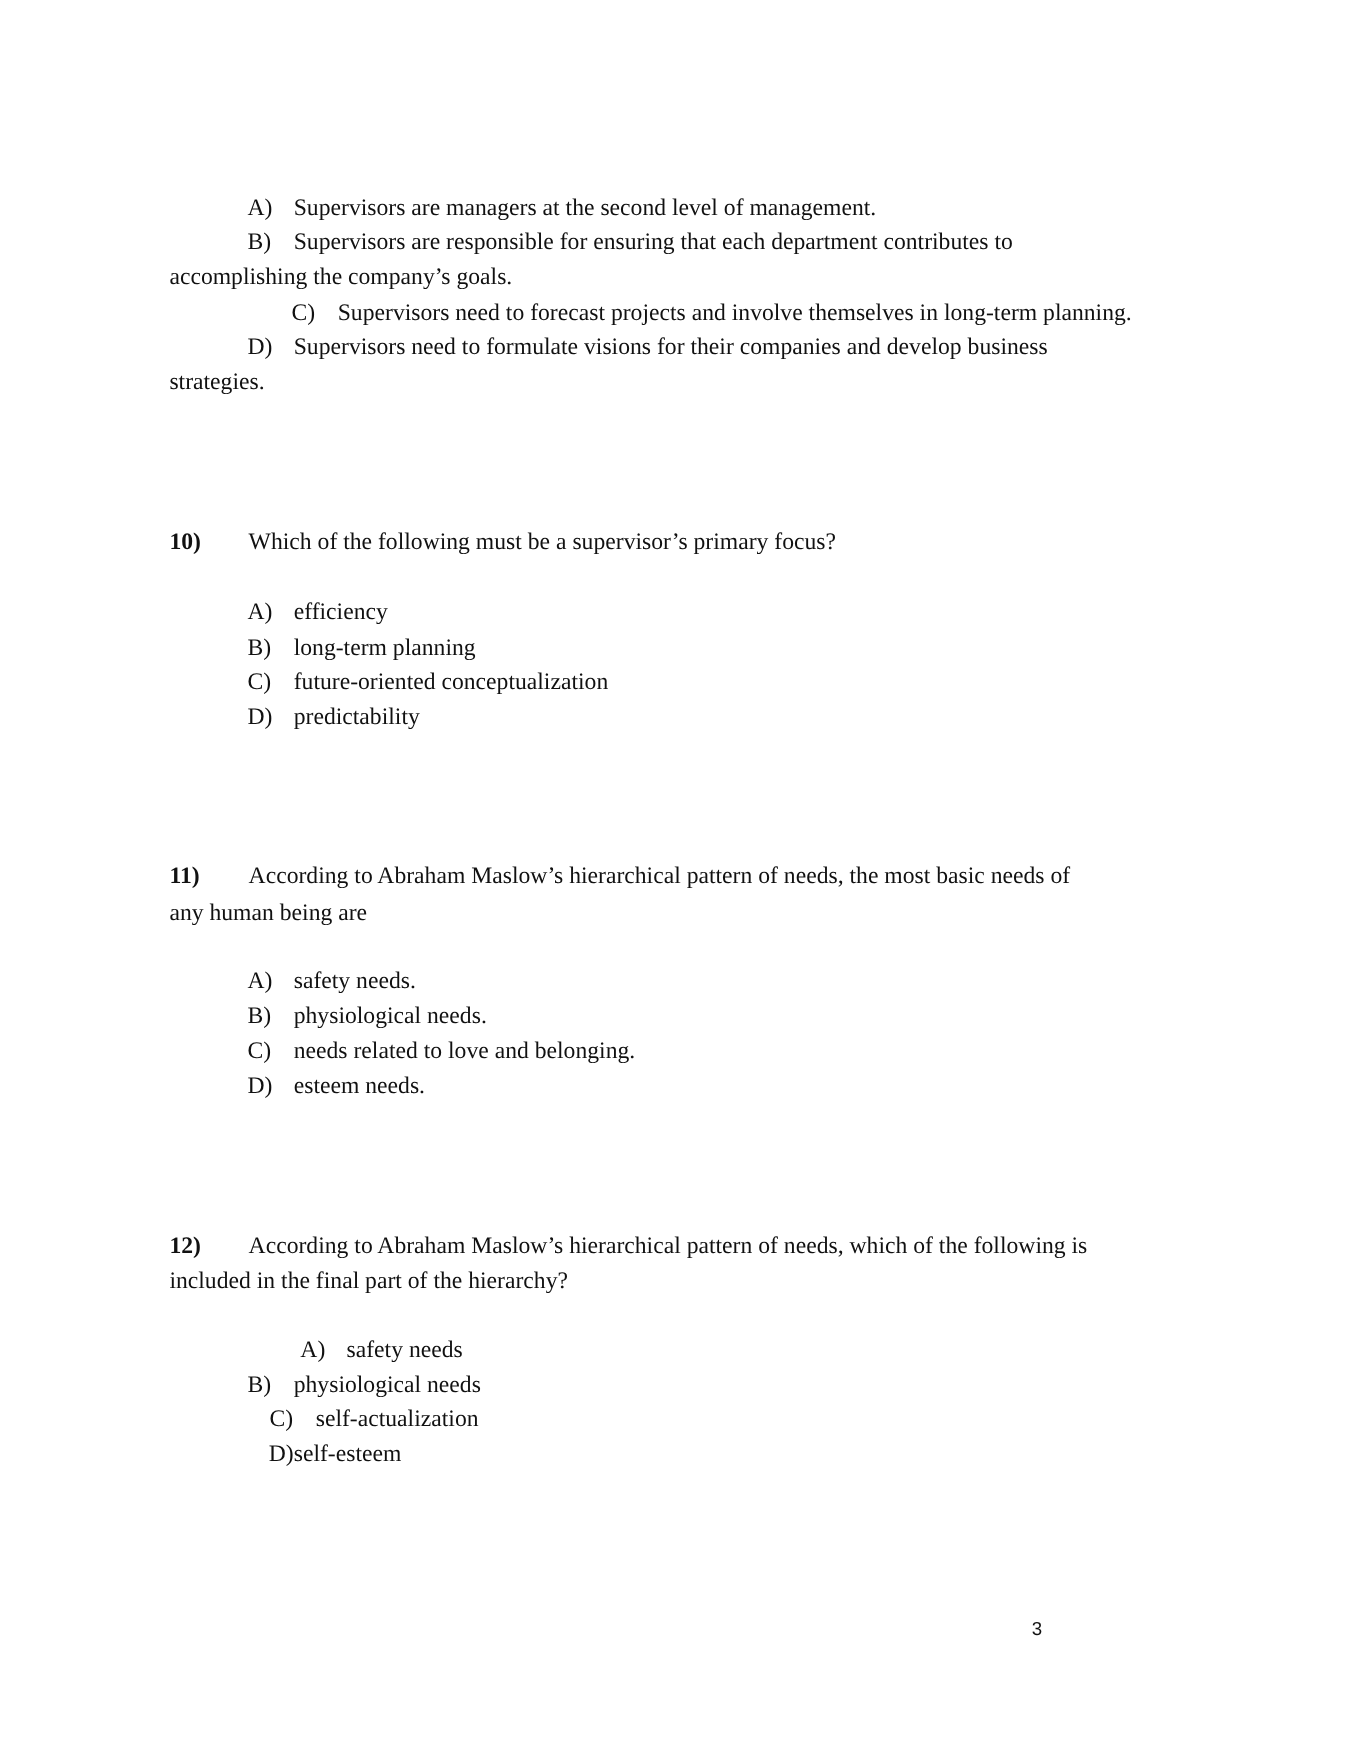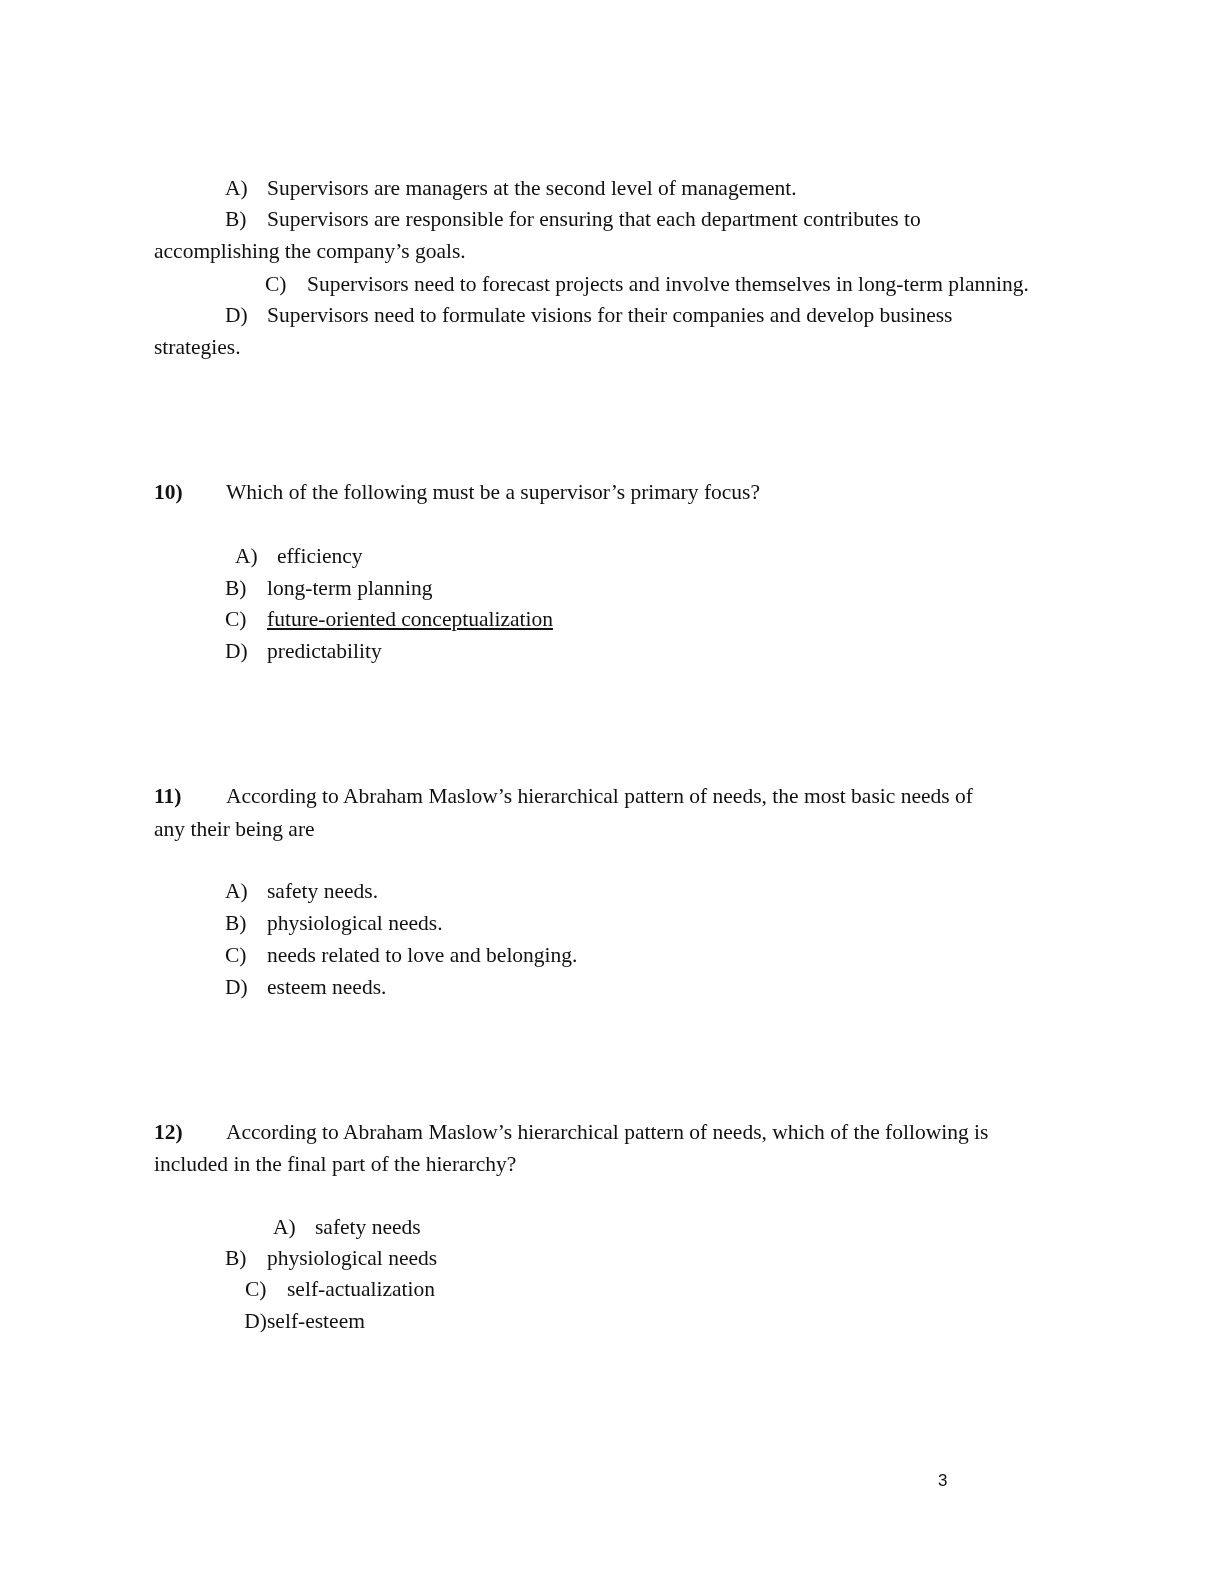--- a/index.html
+++ b/index.html
@@ -64,39 +64,39 @@
     <div class="line" style="left:214px; top:305px;">
       <span class="opt-letter">D)</span><span>Supervisors need to formulate visions for their companies and develop business</span>
     </div>
     <div class="line" style="left:143px; top:337px;">strategies.</div>
   </div>
 
   <div>
     <div class="line" style="left:143px; top:482px;">
       <span class="qnum">10)</span><span>Which of the following must be a supervisor’s primary focus?</span>
     </div>
-    <div class="line" style="left:214px; top:546px;margin-left:10px;">
+    <div class="line" style="left:214px; top:546px;">
       <span class="opt-letter">A)</span><span>efficiency</span>
     </div>
     <div class="line" style="left:214px; top:578px;">
       <span class="opt-letter">B)</span><span>long-term planning</span>
     </div>
-    <div class="line" style="left:214px; top:609px;text-decoration:underline;">
+    <div class="line" style="left:214px; top:609px;">
       <span class="opt-letter">C)</span><span>future-oriented conceptualization</span>
     </div>
     <div class="line" style="left:214px; top:641px;">
       <span class="opt-letter">D)</span><span>predictability</span>
     </div>
   </div>
 
   <div>
     <div class="line" style="left:143px; top:786px;">
       <span class="qnum">11)</span><span>According to Abraham Maslow’s hierarchical pattern of needs, the most basic needs of</span>
     </div>
-    <div class="line" style="left:143px; top:819px;">any their being are</div>
+    <div class="line" style="left:143px; top:819px;">any human being are</div>
     <div class="line" style="left:214px; top:881px;">
       <span class="opt-letter">A)</span><span>safety needs.</span>
     </div>
     <div class="line" style="left:214px; top:913px;">
       <span class="opt-letter">B)</span><span>physiological needs.</span>
     </div>
     <div class="line" style="left:214px; top:945px;">
       <span class="opt-letter">C)</span><span>needs related to love and belonging.</span>
     </div>
     <div class="line" style="left:214px; top:977px;">

